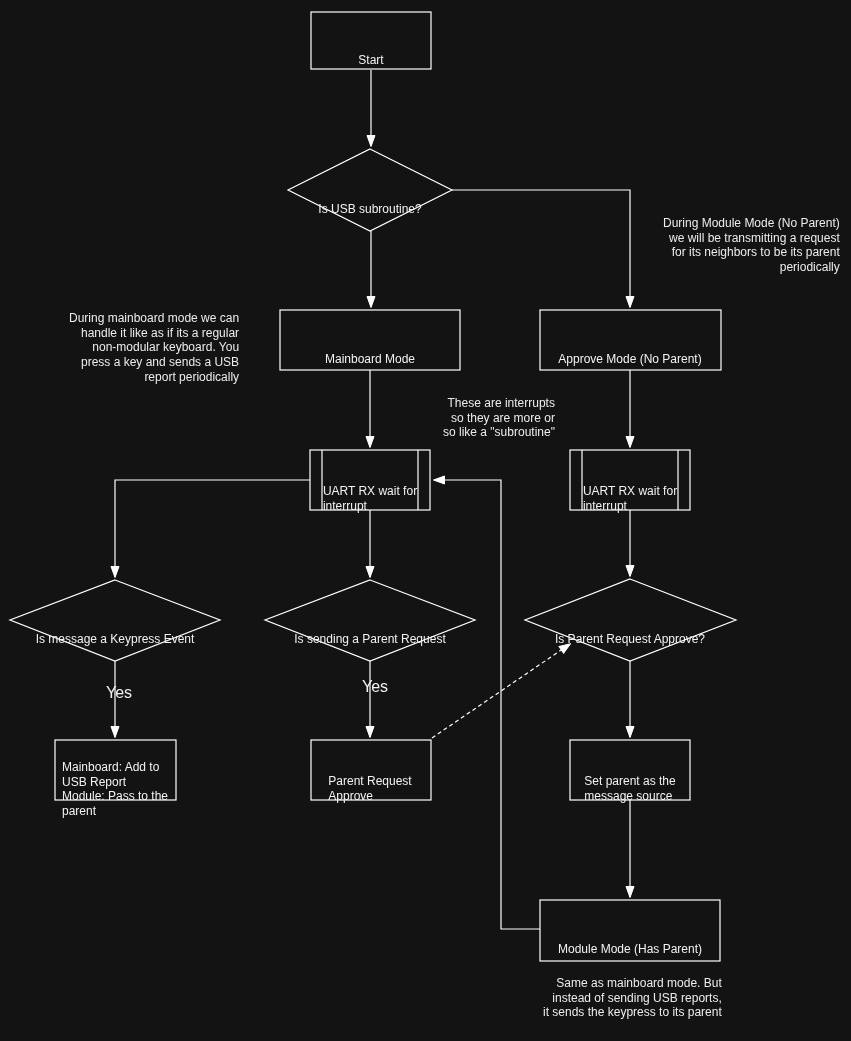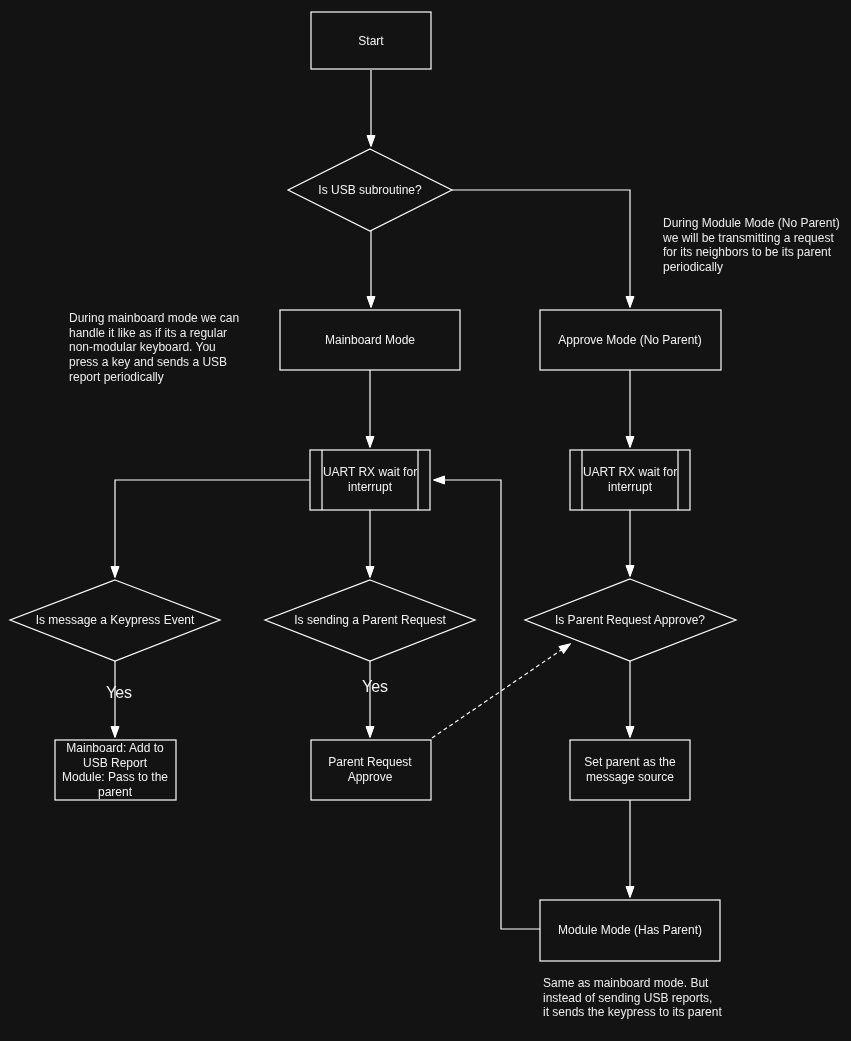--- a/index.html
+++ b/index.html
@@ -7,40 +7,40 @@
     position:relative;
     width:851px;height:1041px;
     background:#131313;
     overflow:hidden;
     font-family:"Liberation Sans", sans-serif;
   }
   #wires{position:absolute;left:0;top:0;width:851px;height:1041px;}
   .node-label{
     position:absolute;
     transform:translate(-50%,-50%);
-    text-align:center;
     white-space:pre;
     font-size:12px;
     line-height:1.22;
     color:#f2f2f2;
+    margin-top:19px;
   }
   .edge-label{
     position:absolute;
     transform:translate(-50%,-50%);
     font-size:16px;
     color:#f2f2f2;
     white-space:pre;
   }
   .note{
     position:absolute;
     font-size:12px;
     line-height:1.22;
     color:#ececec;
     white-space:pre;
-    text-align:left;
+    text-align:right;
   }
 </style>
 </head>
 <body>
 
 <div id="canvas">
 
   <svg id="wires" viewBox="0 0 851 1041" xmlns="http://www.w3.org/2000/svg">
     <defs>
       <marker id="arrow" markerWidth="13" markerHeight="10" refX="11.5" refY="5" orient="auto" markerUnits="userSpaceOnUse">
@@ -115,17 +115,20 @@
 
   <div class="note" style="left:69px;top:311px">During mainboard mode we can
 handle it like as if its a regular
 non-modular keyboard. You
 press a key and sends a USB
 report periodically</div>
   <div class="note" style="left:663px;top:216px">During Module Mode (No Parent)
 we will be transmitting a request
 for its neighbors to be its parent
 periodically</div>
+  <div class="note" style="left:443px;top:396px">These are interrupts
+so they are more or
+so like a "subroutine"</div>
   <div class="note" style="left:543px;top:976px">Same as mainboard mode. But
 instead of sending USB reports,
 it sends the keypress to its parent</div>
 
 </div>
 
 </body></html>

